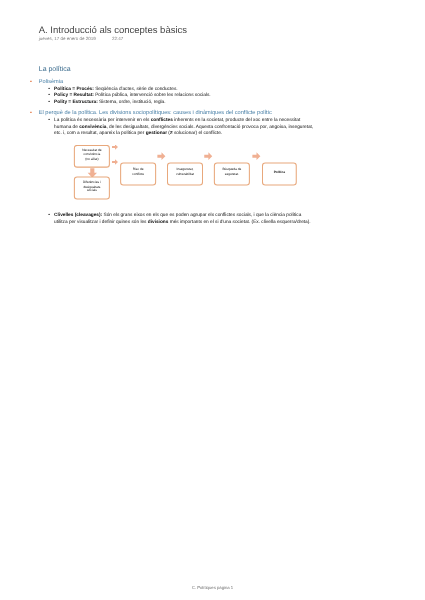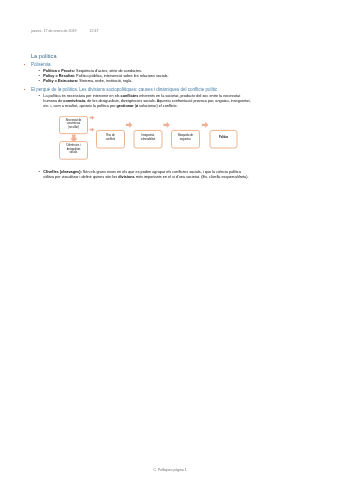--- a/index.html
+++ b/index.html
@@ -28,20 +28,21 @@
   .dgtxt.b2{left:30.5px;top:28.0px;width:24px;}
   .dgtxt.b3{left:66.5px;top:18.2px;width:26px;}
   .dgtxt.b4{left:104px;top:18.2px;width:26px;}
   .dgtxt.b5{left:141.5px;top:18.2px;width:26px;}
   .dgtxt.b6{left:180px;top:20.0px;width:25px;font-weight:700;}
 </style>
 </head>
 <body>
 
 <div class="page">
+  <div class="title">A. Introducció als conceptes bàsics</div>
   <div class="datetime">
     <span>jueves, 17 de enero de 2019</span><span class="t">22:47</span>
   </div>
   <div class="content">
 
     <div class="sec">La política</div>
 
     <div class="sub">
       <span class="marker">▪</span>
       <span>Polisèmia</span>

